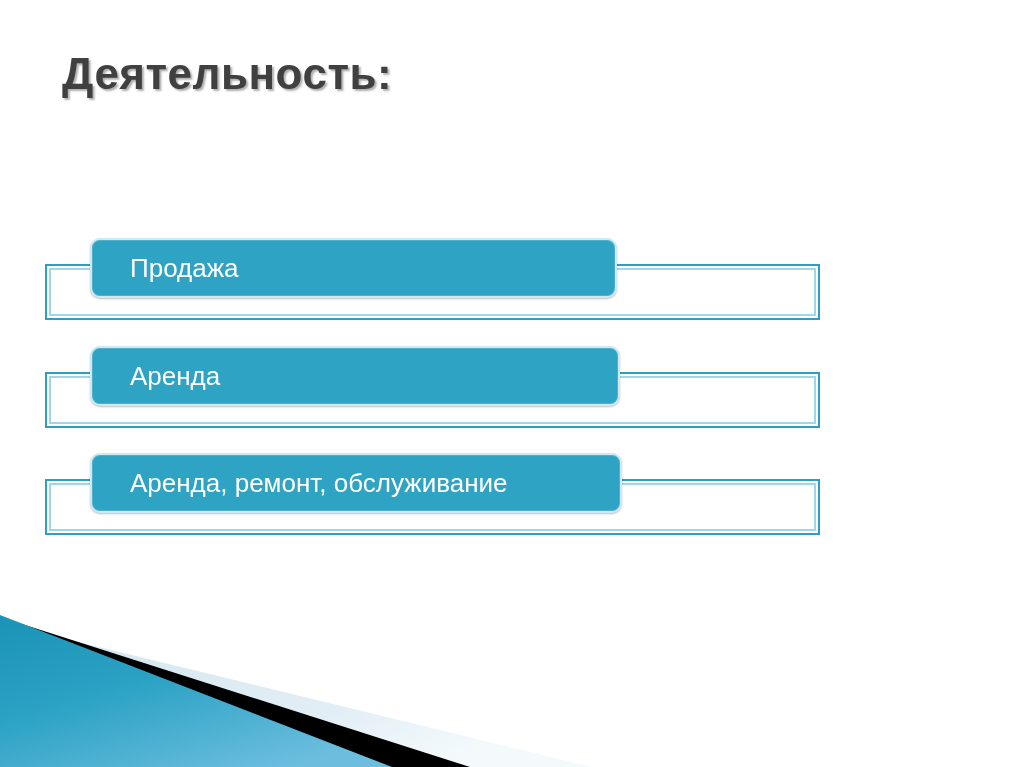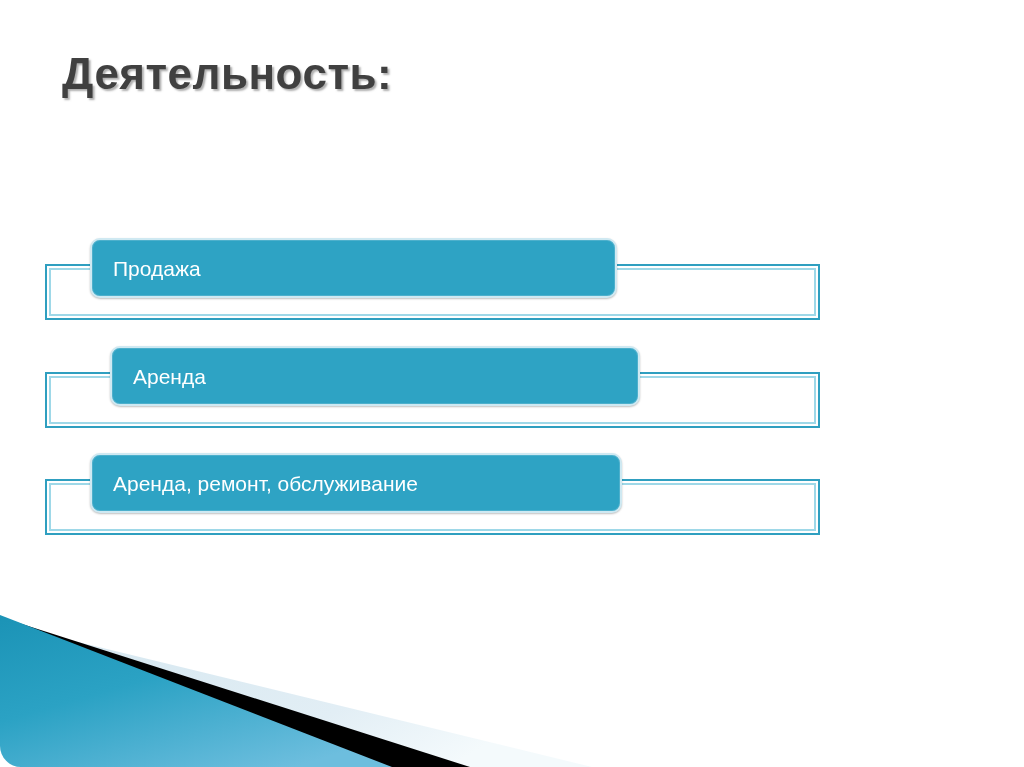--- a/index.html
+++ b/index.html
@@ -11,21 +11,20 @@
   body {
     font-family: "Liberation Sans", "DejaVu Sans", sans-serif;
   }
 
   #slide {
     position: relative;
     width: 1024px;
     height: 767px;
     background: #ffffff;
     overflow: hidden;
-    border-radius: 21px;
   }
 
   
   #slide-title {
     position: absolute;
     left: 62px;
     top: 50px;
     width: 860px;
     font-size: 44px;
     font-weight: bold;
@@ -77,28 +76,28 @@
     box-sizing: border-box;
     border-radius: 10px;
     background: #2ea3c4;
     border: 2px solid #cfe9f2;
     box-shadow: 0 1px 2px rgba(0,0,0,0.25),
                 inset 0 0 0 1px rgba(255,255,255,0.15);
     display: flex;
     align-items: center;
   }
   .row-0 .row-chip { width: 527px; }
-  .row-1 .row-chip { width: 530px; margin-left: 20px; }
+  .row-1 .row-chip { width: 530px; }
   .row-2 .row-chip { width: 532px; }
 
   .row-label {
     color: #ffffff;
-    font-size: 21px;
+    font-size: 26px;
     line-height: 1;
-    padding-left: 21px;
+    padding-left: 38px;
     white-space: nowrap;
   }
 
   
   #corner-decoration {
     position: absolute;
     left: 0;
     bottom: 0;
     width: 1024px;
     height: 180px;

